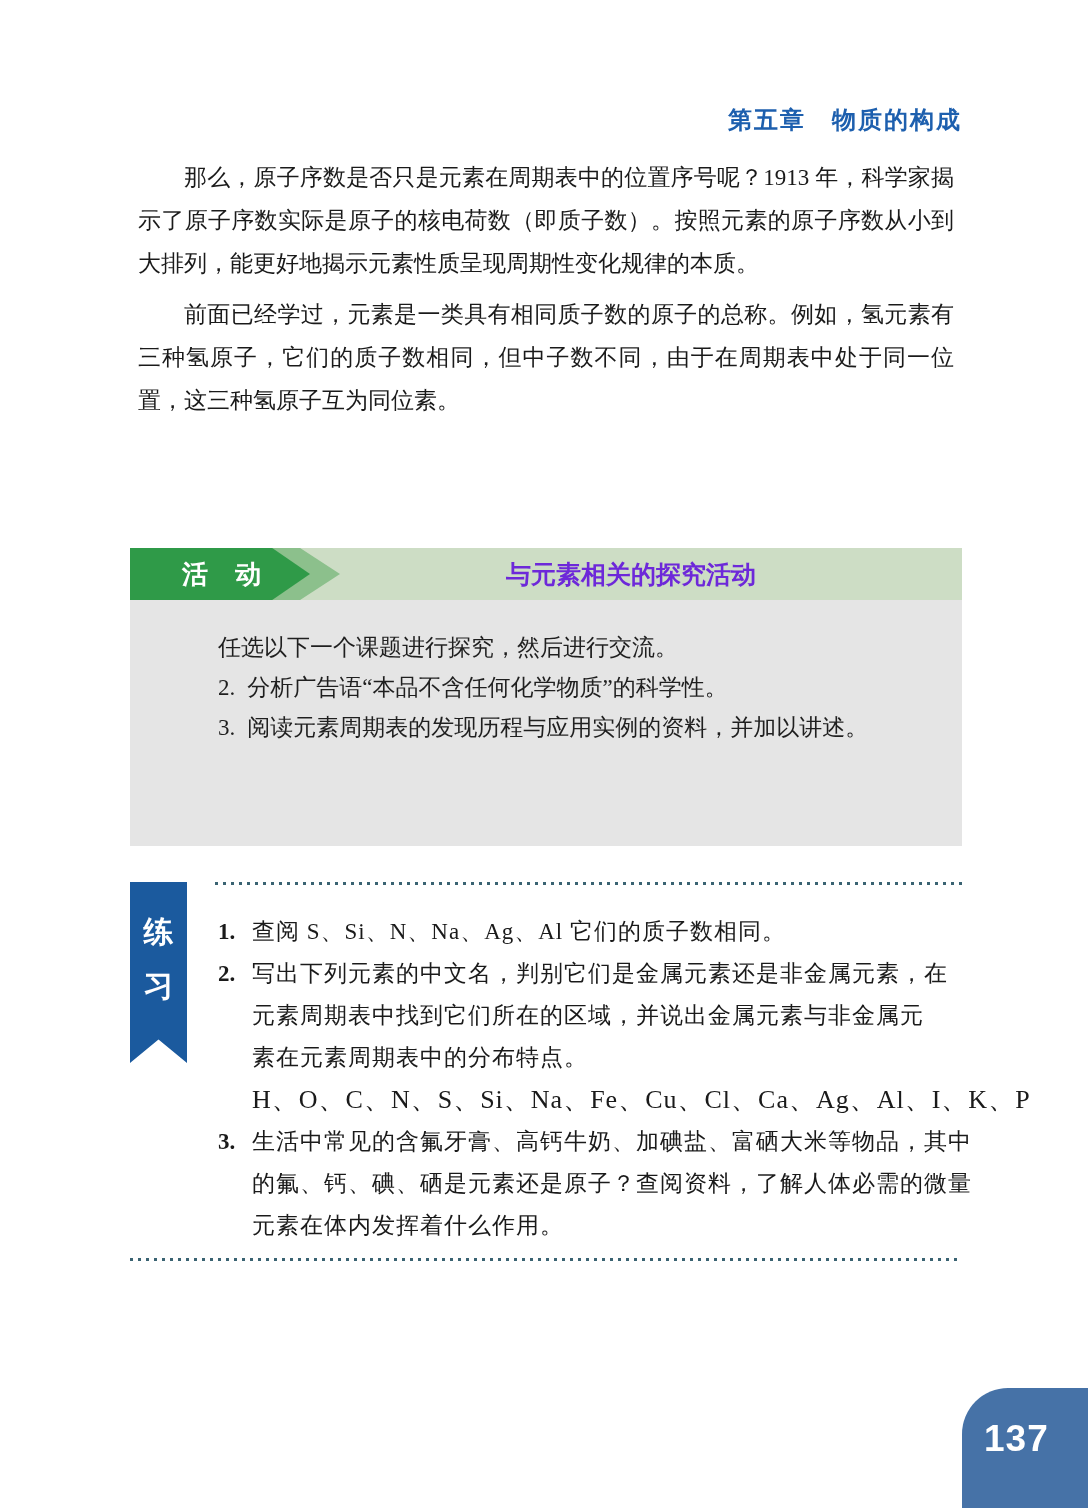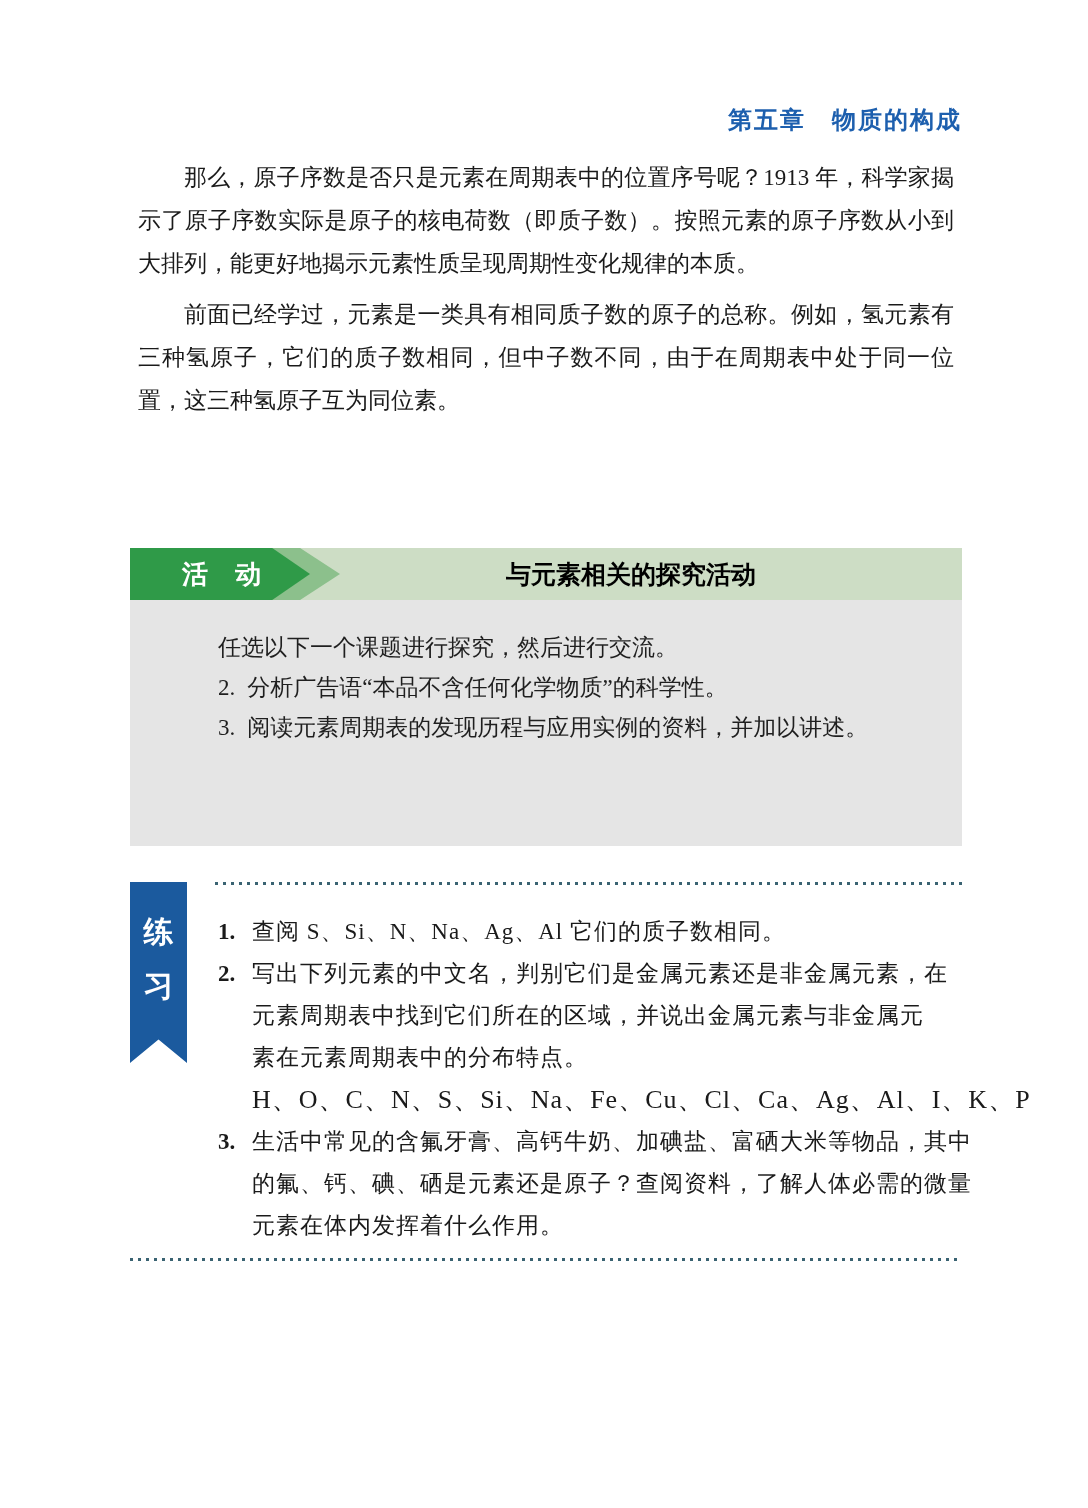--- a/index.html
+++ b/index.html
@@ -30,21 +30,21 @@
   }
   .activity-badge {
     position:absolute; left:0; top:0; width:180px; height:52px; background:var(--green-dark);
     clip-path: polygon(0 0, 79% 0, 100% 50%, 79% 100%, 0 100%);
     color:#ffffff; font-family:"Liberation Sans", sans-serif; font-weight:bold; font-size:26px;
     display:flex; align-items:center; padding-left:52px; box-sizing:border-box; letter-spacing:10px;
   }
   .activity-title {
     position:absolute; left:210px; right:40px; top:0; height:52px;
     display:flex; align-items:center; justify-content:center;
-    font-family:"Liberation Sans", sans-serif; font-weight:bold; font-size:25px; color:#000000;
+    font-family:"Liberation Sans", sans-serif; font-weight:bold; font-size:25px; color:#6d28d9;
   }
 
   
   .activity-box {
     position:absolute; left:130px; top:600px; width:832px; height:246px;
     background:var(--box-gray); color:#1f1f1f; font-size:23px;
     padding:28px 12px 0 88px; box-sizing:border-box;
   }
   .act-line { height:40px; line-height:40px; white-space:nowrap; }
   .act-num { display:inline-block; margin-right:12px; }
@@ -132,14 +132,17 @@
     <div class="ex-item">
       <span class="ex-num">3.</span>
       <div class="ex-line">生活中常见的含氟牙膏、高钙牛奶、加碘盐、富硒大米等物品，其中</div>
       <div class="ex-line">的氟、钙、碘、硒是元素还是原子？查阅资料，了解人体必需的微量</div>
       <div class="ex-line">元素在体内发挥着什么作用。</div>
     </div>
   </div>
 
   <div class="dotted dotted-bottom"></div>
 
+  <div class="page-number-box">
+    <span class="page-number">137</span>
+  </div>
 
 </div>
 
 </body></html>

